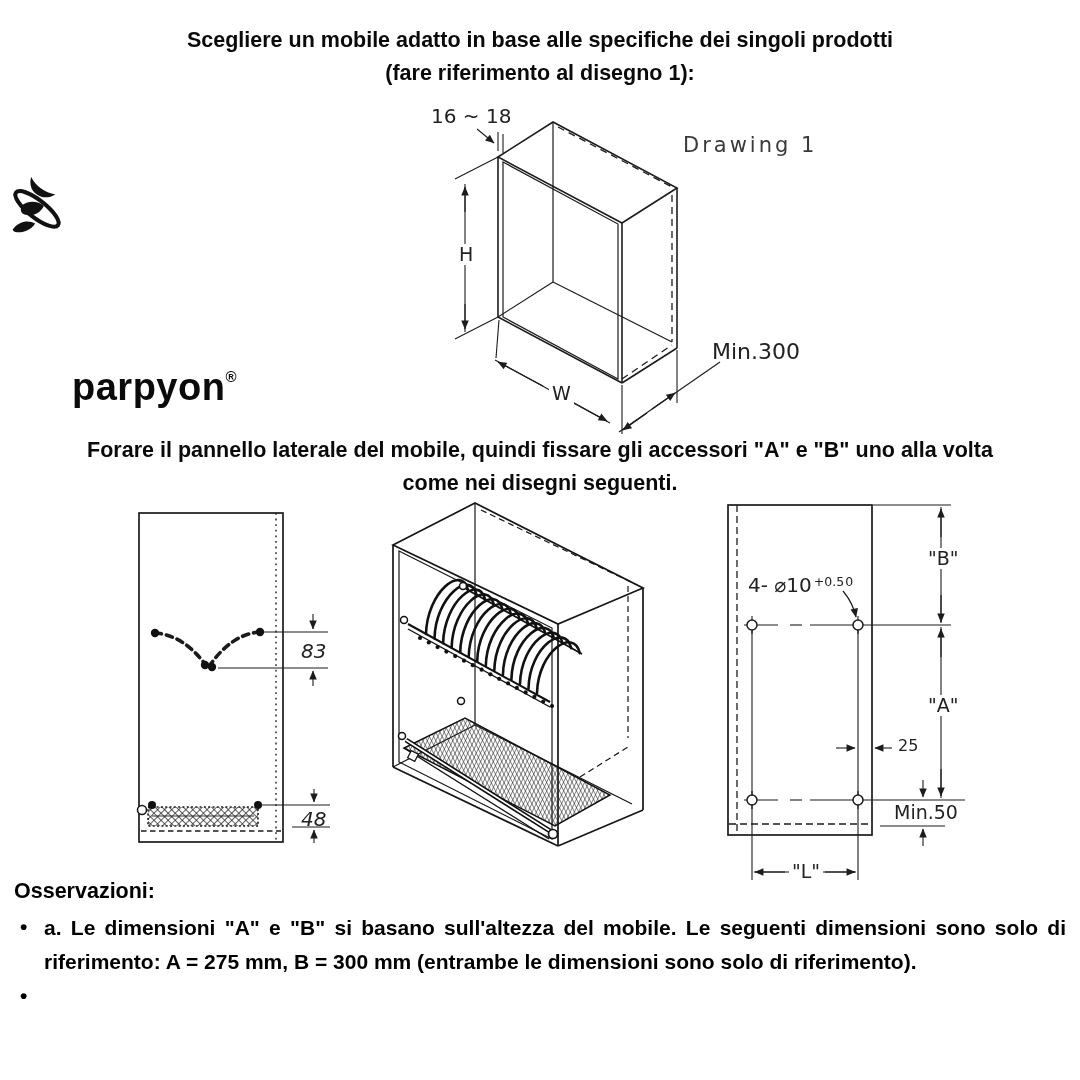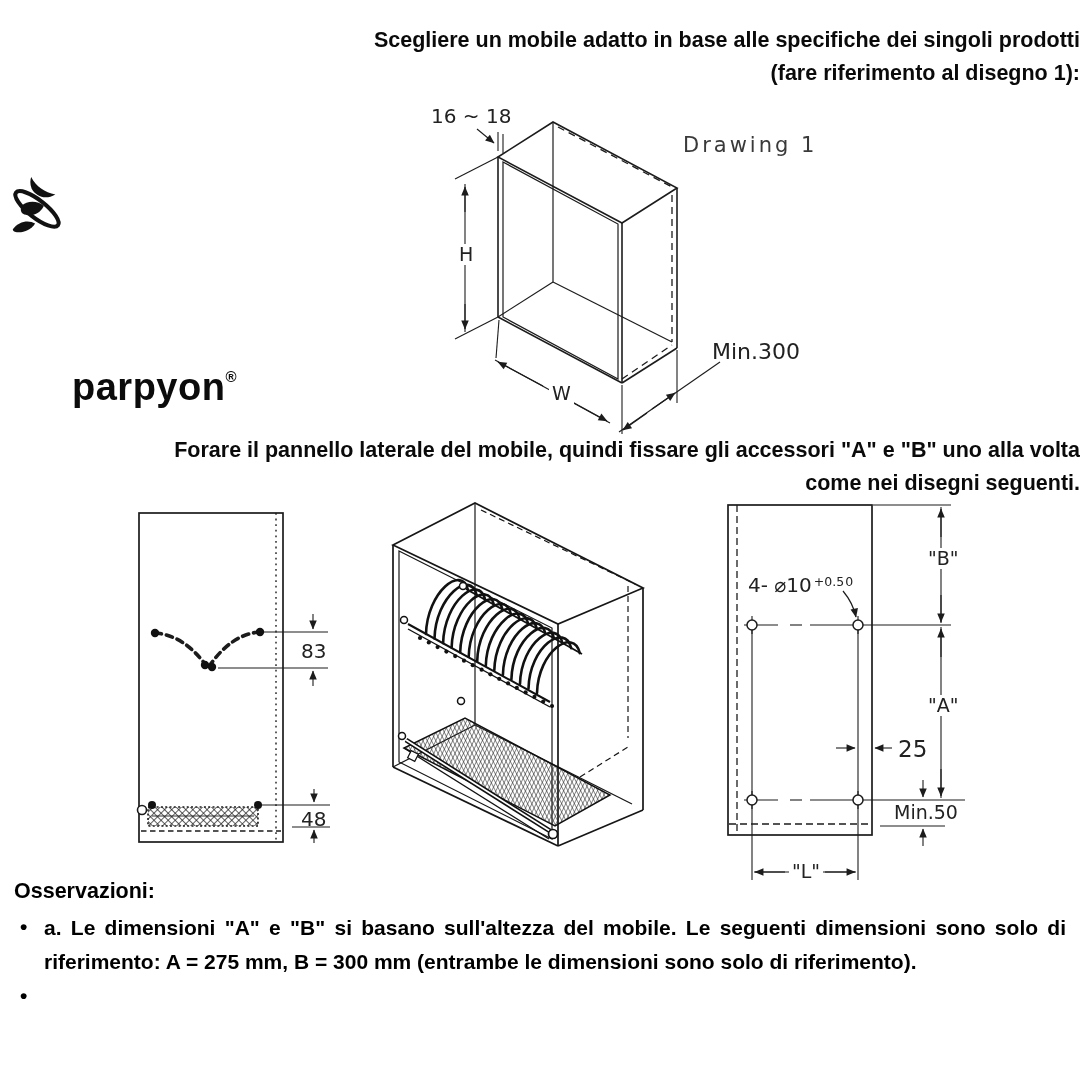--- a/index.html
+++ b/index.html
@@ -1,18 +1,18 @@
 <!DOCTYPE html>
 <html><head>
 <meta charset="utf-8">
 <style>
   html,body{margin:0;padding:0;}
   body{width:1080px;height:1080px;background:#ffffff;position:relative;overflow:hidden;
        font-family:"Liberation Sans",sans-serif;color:#000;}
-  .headline{position:absolute;left:0;width:1080px;text-align:right;font-weight:bold;
+  .headline{position:absolute;left:0;width:1080px;text-align:center;font-weight:bold;
             font-size:21.5px;line-height:33px;color:#0a0a0a;}
   #title-block{top:24px;}
   #instruction-block{top:434px;}
   .drw{position:absolute;}
   .drw svg{display:block;}
   .lab{position:absolute;font-family:"DejaVu Sans","Liberation Sans",sans-serif;
        color:#222;white-space:nowrap;line-height:1.1;}
   .bg{background:#fff;padding:0 3px;}
   #drawing1-name{letter-spacing:3px;color:#3a3a3a;}
   
@@ -106,21 +106,21 @@
   <span class="lab bg" style="left:31px;top:144px;font-size:19px;">H</span>
   <span class="lab bg" style="left:124px;top:283px;font-size:19px;">W</span>
   <span class="lab" style="left:287px;top:240px;font-size:22px;">Min.300</span>
 </div>
 
 <div class="headline" id="instruction-block">
   <div>Forare il pannello laterale del mobile, quindi fissare gli accessori "A" e "B" uno alla volta</div>
   <div>come nei disegni seguenti.</div>
 </div>
 
-<div class="drw" id="dleft" style="left:125px;top:495px;width:250px;height:375px;">
+<div class="drw" id="dleft" style="left:125px;top:495px;width:250px;height:375px;font-style:italic;">
   <svg width="250" height="375" viewBox="0 0 250 375">
     <defs>
       <marker id="ar2" viewBox="0 0 10 10" refX="9.4" refY="5" markerWidth="13" markerHeight="9" orient="auto" markerUnits="userSpaceOnUse">
         <path d="M0,0.8 L10,5 L0,9.2 Z" fill="#1c1c1c"></path>
       </marker>
       <pattern id="xhA" width="5" height="5" patternUnits="userSpaceOnUse" patternTransform="rotate(45)">
         <line x1="0" y1="0" x2="0" y2="5" stroke="#1a1a1a" stroke-width="1.4"></line>
       </pattern>
       <pattern id="xhB" width="5" height="5" patternUnits="userSpaceOnUse" patternTransform="rotate(-45)">
         <line x1="0" y1="0" x2="0" y2="5" stroke="#1a1a1a" stroke-width="1.4"></line>
@@ -306,21 +306,21 @@
         <path d="M110,377 L140,377" marker-end="url(#ar3)"></path>
       </g>
     </g>
   </svg>
   <span class="lab" style="left:33px;top:79px;font-size:20px;"><span>4- ⌀10</span><span class="tol">
         <span>+0.5</span>
         <span>0</span>
       </span></span>
   <span class="lab bg" style="left:210px;top:53px;font-size:19px;">"B"</span>
   <span class="lab bg" style="left:210px;top:200px;font-size:19px;">"A"</span>
-  <span class="lab" style="left:183px;top:242px;font-size:23px;">25</span>
+  <span class="lab" style="left:183px;top:242px;font-size:16px;">25</span>
   <span class="lab" style="left:179px;top:307px;font-size:19px;">Min.50</span>
   <span class="lab bg" style="left:74px;top:366px;font-size:19px;">"L"</span>
 </div>
 
 <div id="observations">
   <h3 id="obs-heading">Osservazioni:</h3>
   <div class="obs-item"><span class="bullet">•</span><span>a. Le dimensioni "A" e "B" si basano sull'altezza del mobile. Le seguenti dimensioni sono solo di riferimento: A = 275 mm, B = 300 mm (entrambe le dimensioni sono solo di riferimento).</span></div>
   <div class="obs-item"><span class="bullet">•</span></div>
 </div>
 

